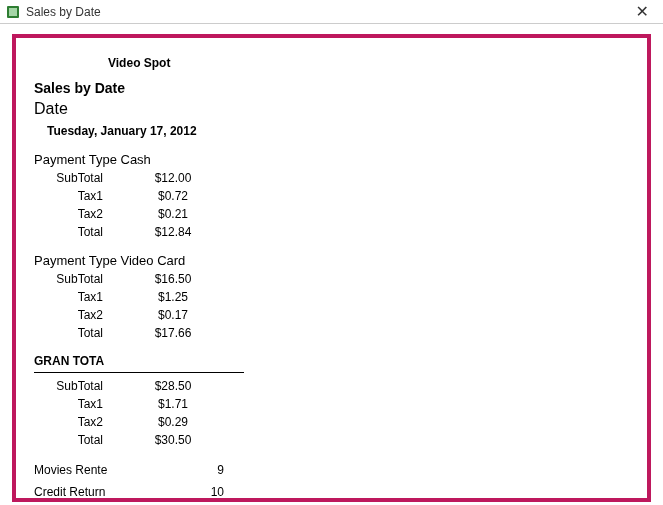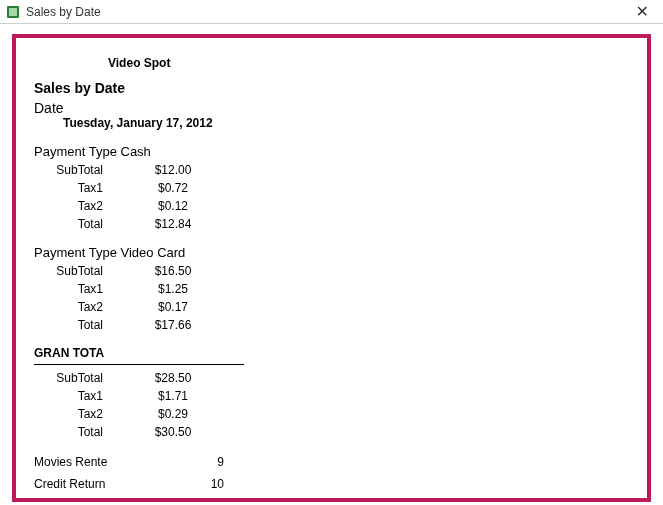--- a/index.html
+++ b/index.html
@@ -56,28 +56,28 @@
     margin-left: 80px;
     margin-bottom: 10px;
   }
   .report-title {
     font-weight: bold;
     font-size: 14px;
     margin-left: 6px;
     margin-bottom: 4px;
   }
   .date-label {
-    font-size: 14px;
-    margin-left: 6px;
-    margin-bottom: 0;
+    font-size: 16px;
+    margin-left: 6px;
+    margin-bottom: 6px;
   }
   .date-value {
     font-weight: bold;
     font-size: 12px;
-    margin-left: 35px;
+    margin-left: 19px;
     margin-bottom: 14px;
   }
   .ptype {
     font-size: 13px;
     margin-left: 6px;
     margin-bottom: 4px;
   }
   .row {
     display: flex;
     margin-bottom: 4px;
@@ -142,21 +142,21 @@
     <div class="row">
       <span class="lbl">SubTotal</span>
       <span class="val">$12.00</span>
     </div>
     <div class="row">
       <span class="lbl">Tax1</span>
       <span class="val">$0.72</span>
     </div>
     <div class="row">
       <span class="lbl">Tax2</span>
-      <span class="val">$0.12</span>
+      <span class="val">$0.21</span>
     </div>
     <div class="row">
       <span class="lbl">Total</span>
       <span class="val">$12.84</span>
     </div>
 
     <div class="gap"></div>
 
     <div class="ptype">
       <span>Payment Type</span>

